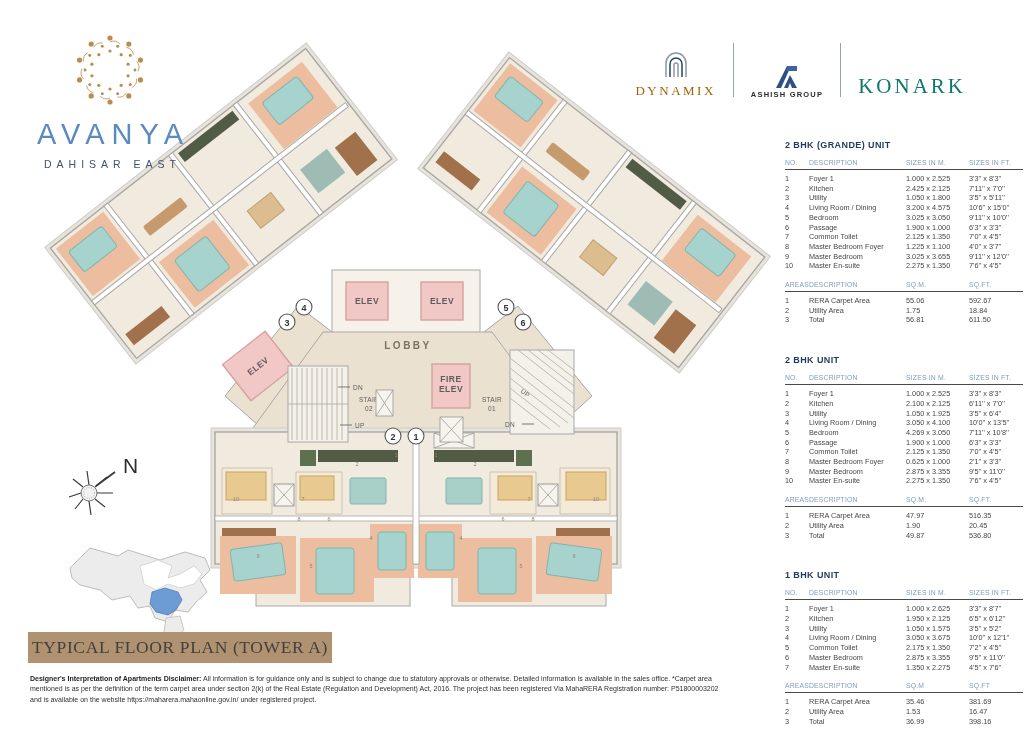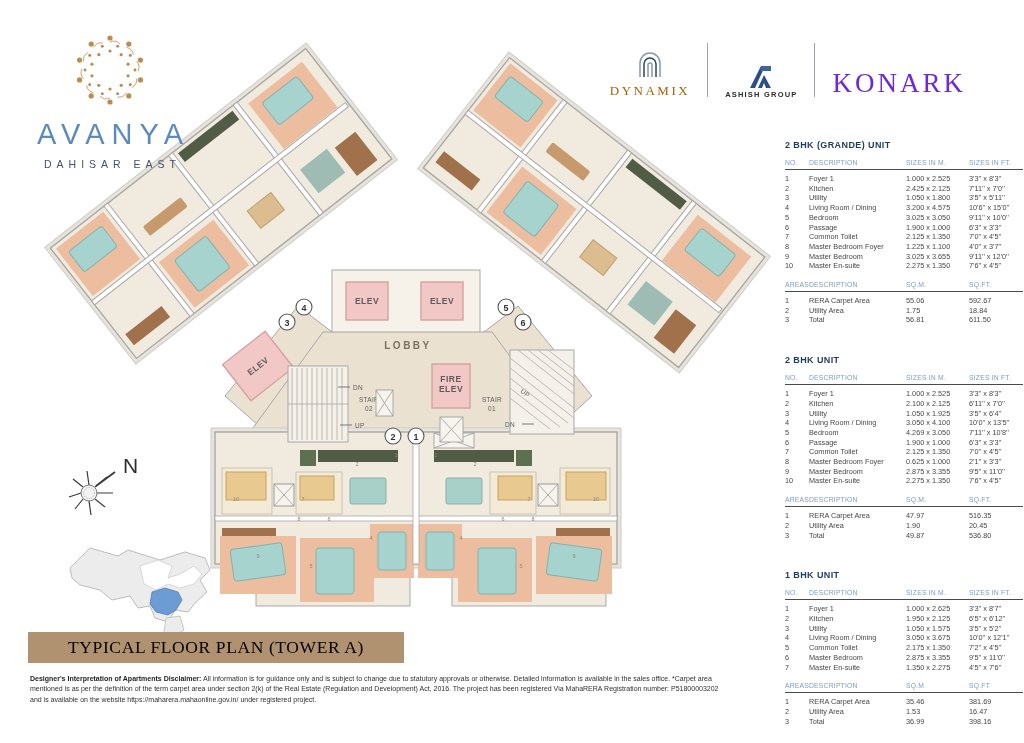--- a/index.html
+++ b/index.html
@@ -13,37 +13,37 @@
               margin-left:7px;color:#5b8ac0;margin-top:6px;font-weight:400}
   .brand-loc{font-size:10.5px;letter-spacing:5px;margin-left:5px;color:#43506b;margin-top:7px}
 
   
   .partners{position:absolute;top:40px;right:58px;display:flex;align-items:center;height:60px}
   .p-item{display:flex;flex-direction:column;align-items:center;justify-content:flex-end;height:58px}
   .p-div{width:1px;height:54px;background:#9aa3ad;margin:0 17px}
   .dynamix-label{font-family:"Liberation Serif",serif;font-size:13px;letter-spacing:2.5px;
                  color:#a16207;margin-top:4px}
   .ashish-label{font-size:7.5px;font-weight:bold;letter-spacing:1.2px;color:#2b2b2b;}
-  .konark-label{font-family:"Liberation Serif",serif;font-size:27px;letter-spacing:3px;color:#6d28d9}
+  .konark-label{font-family:"Liberation Serif",serif;font-size:21px;letter-spacing:3px;color:#0f766e}
 
   
   .tables{position:absolute;left:785px;top:140px;width:238px}
   .unit-table{margin-bottom:30px}
   .t-title{font-size:9px;font-weight:bold;color:#1e3a5f;text-align:left;
            letter-spacing:.4px;margin:0 0 9px 0}
   .t-grid{display:grid;grid-template-columns:24px 97px 63px 54px}
   .t-head{border-bottom:1px solid #4a4a4a}
   .t-head span{font-size:6.8px;color:#7d9cc0;letter-spacing:.2px;padding-bottom:3px;white-space:nowrap}
   .rows,.arows{padding-top:4px}
   .rows{margin-bottom:10px}
   .cell{font-size:7.3px;color:#474747;line-height:9.7px;white-space:nowrap}
 
   
-  .banner{position:absolute;left:28px;top:632px;width:376px;height:31px;background:#b09170;
-          color:#000000;font-family:"Liberation Serif",serif;font-size:17.5px;letter-spacing:.6px;
+  .banner{position:absolute;left:28px;top:632px;width:304px;height:31px;background:#b09170;
+          color:#404040;font-family:"Liberation Serif",serif;font-size:17.5px;letter-spacing:.6px;
           display:flex;align-items:center;justify-content:center;white-space:nowrap}
   .disclaimer{position:absolute;left:30px;top:674px;width:694px;font-size:7px;
               line-height:10.4px;color:#2f2f2f;text-align:left}
   .disclaimer b{font-weight:bold;color:#1d1d1d}
 
   
   svg.plan{position:absolute;left:0;top:0}
   .room-num{font-size:5.5px;fill:#93866f}
   .plan-label{font-size:8.5px;font-weight:bold;fill:#5d5d5d;letter-spacing:.5px}
   .small-label{font-size:6.5px;fill:#5d5d5d;letter-spacing:.3px}

